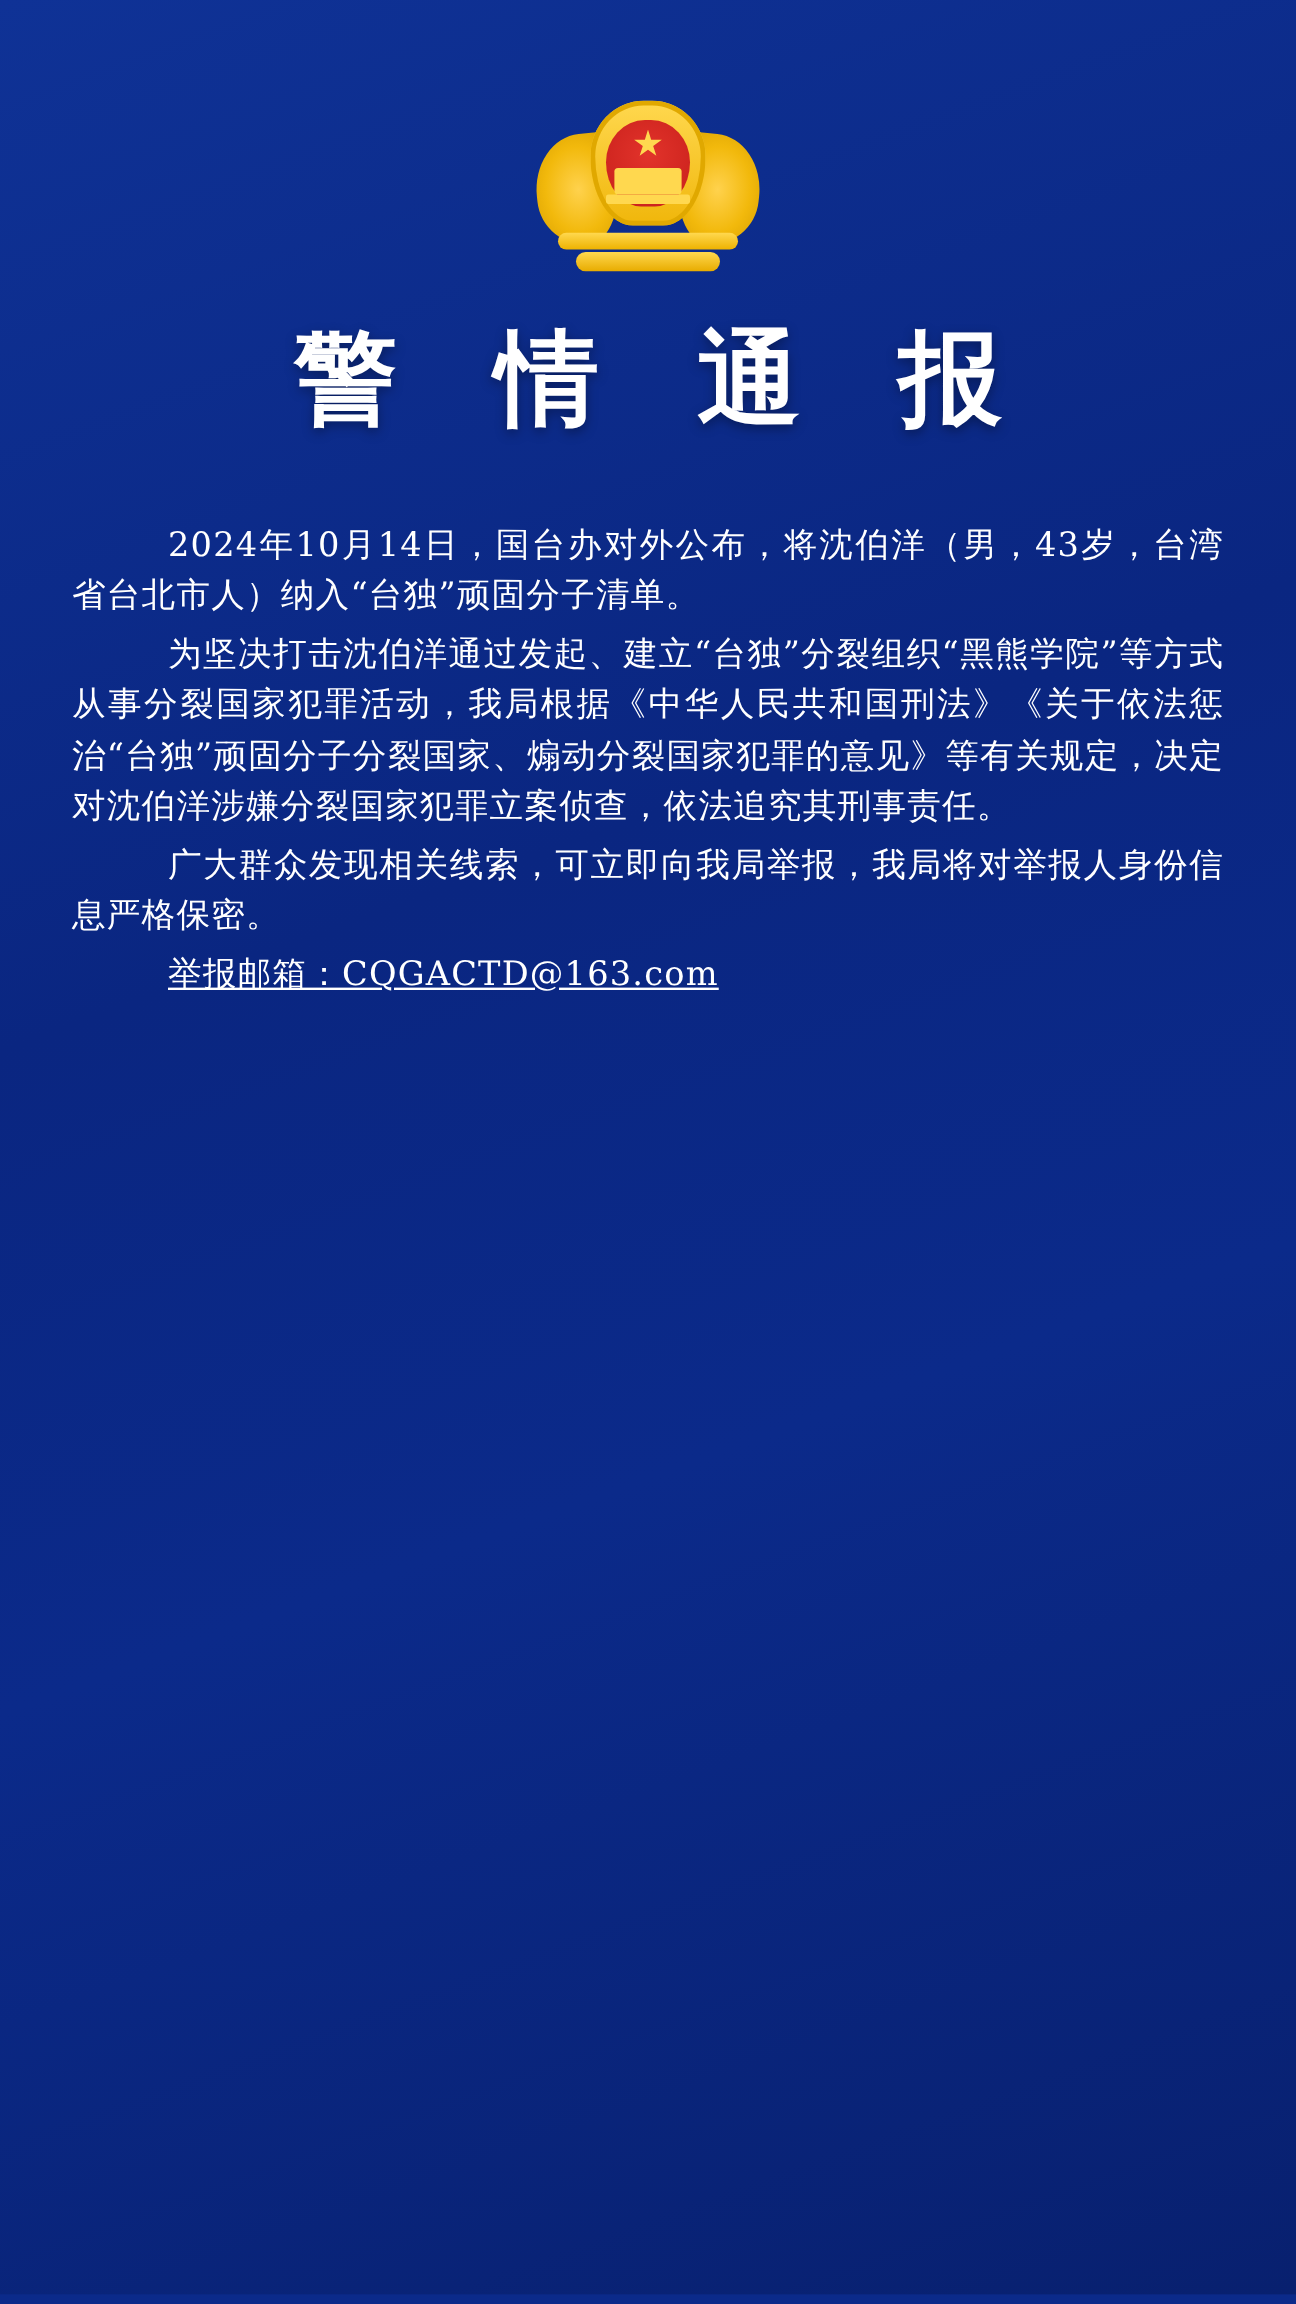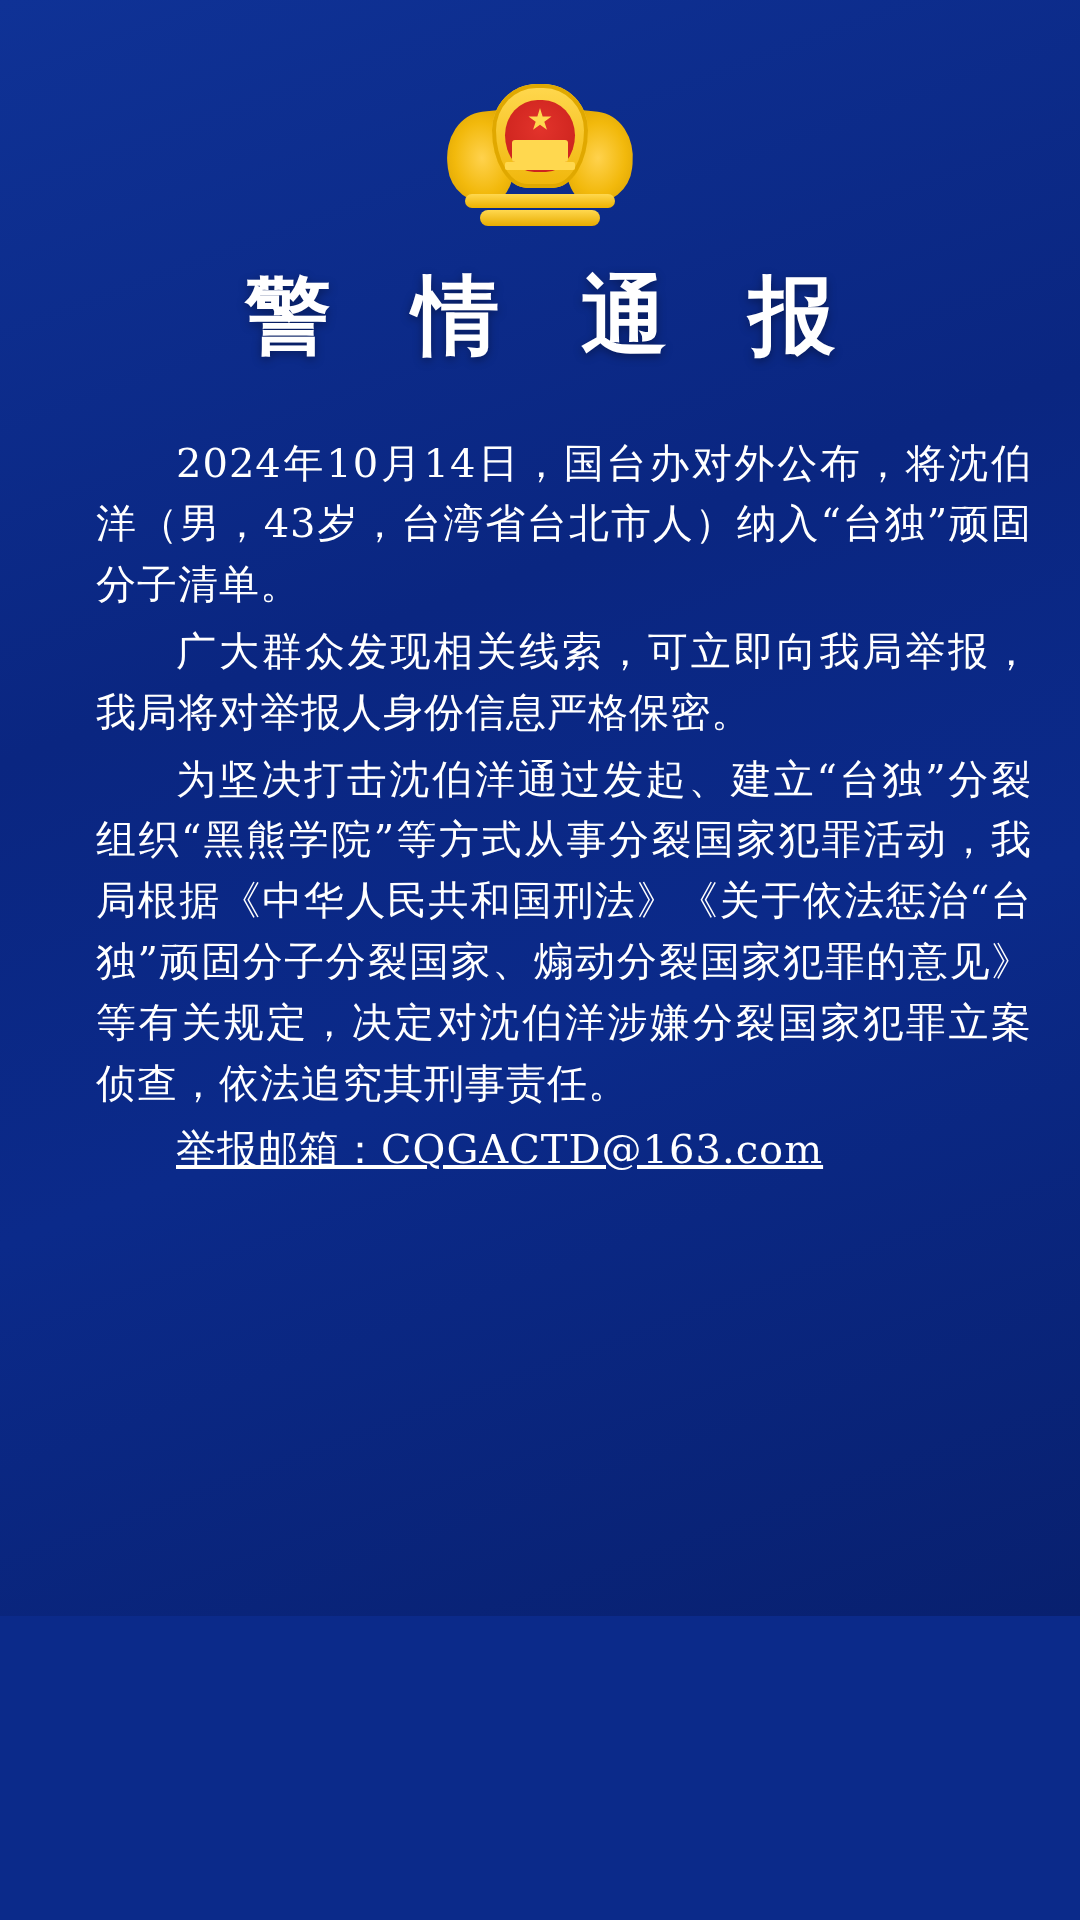--- a/index.html
+++ b/index.html
@@ -9,24 +9,24 @@
   body {
     width: 1080px;
     height: 1920px;
     background: #0b2a8a;
     font-family: "DejaVu Serif", "Liberation Serif", serif;
     overflow: hidden;
   }
   .poster {
     position: relative;
     width: 1080px;
-    height: 1616px;
+    height: 1912px;
     background: linear-gradient(160deg, #0f3296 0%, #0a2681 38%, #0b2a8a 62%, #08206f 100%);
     box-sizing: border-box;
-    padding: 0 48px;
+    padding: 0 60px;
   }
   .emblem-wrap {
     padding-top: 78px;
     display: flex;
     justify-content: center;
   }
   .emblem {
     width: 186px;
     height: 152px;
     position: relative;
@@ -38,25 +38,24 @@
     font-size: 86px;
     font-weight: bold;
     letter-spacing: 26px;
     text-indent: 26px;
     text-shadow: 0 3px 10px rgba(0,0,0,0.35);
     font-family: "DejaVu Serif", "Liberation Serif", serif;
   }
   .body-text {
     margin-top: 44px;
     color: #ffffff;
-    font-size: 40px;
+    font-size: 28px;
     line-height: 1.52;
     text-align: justify;
     letter-spacing: 1px;
-    margin-left: 48px;
   }
   .para {
     text-indent: 80px;
     margin: 0 0 6px 0;
   }
   .line-plain {
     text-indent: 80px;
     margin: 0;
     text-decoration: underline;
   }
@@ -187,21 +186,21 @@
       </div>
       <div class="em-band"></div>
       <div class="em-base"></div>
     </div>
   </div>
 
   <h1 class="title">警 情 通 报</h1>
 
   <div class="body-text">
     <p class="para">2024年10月14日，国台办对外公布，将沈伯洋（男，43岁，台湾省台北市人）纳入“台独”顽固分子清单。</p>
+    <p class="para">为坚决打击沈伯洋通过发起、建立“台独”分裂组织“黑熊学院”等方式从事分裂国家犯罪活动，我局根据《中华人民共和国刑法》《关于依法惩治“台独”顽固分子分裂国家、煽动分裂国家犯罪的意见》等有关规定，决定对沈伯洋涉嫌分裂国家犯罪立案侦查，依法追究其刑事责任。</p>
     <p class="para">广大群众发现相关线索，可立即向我局举报，我局将对举报人身份信息严格保密。</p>
-    <p class="para">为坚决打击沈伯洋通过发起、建立“台独”分裂组织“黑熊学院”等方式从事分裂国家犯罪活动，我局根据《中华人民共和国刑法》《关于依法惩治“台独”顽固分子分裂国家、煽动分裂国家犯罪的意见》等有关规定，决定对沈伯洋涉嫌分裂国家犯罪立案侦查，依法追究其刑事责任。</p>
     <div class="contact">
       <p class="line-plain">举报邮箱：CQGACTD@163.com</p>
     </div>
   </div>
 
 
 </div>
 
 </body></html>

